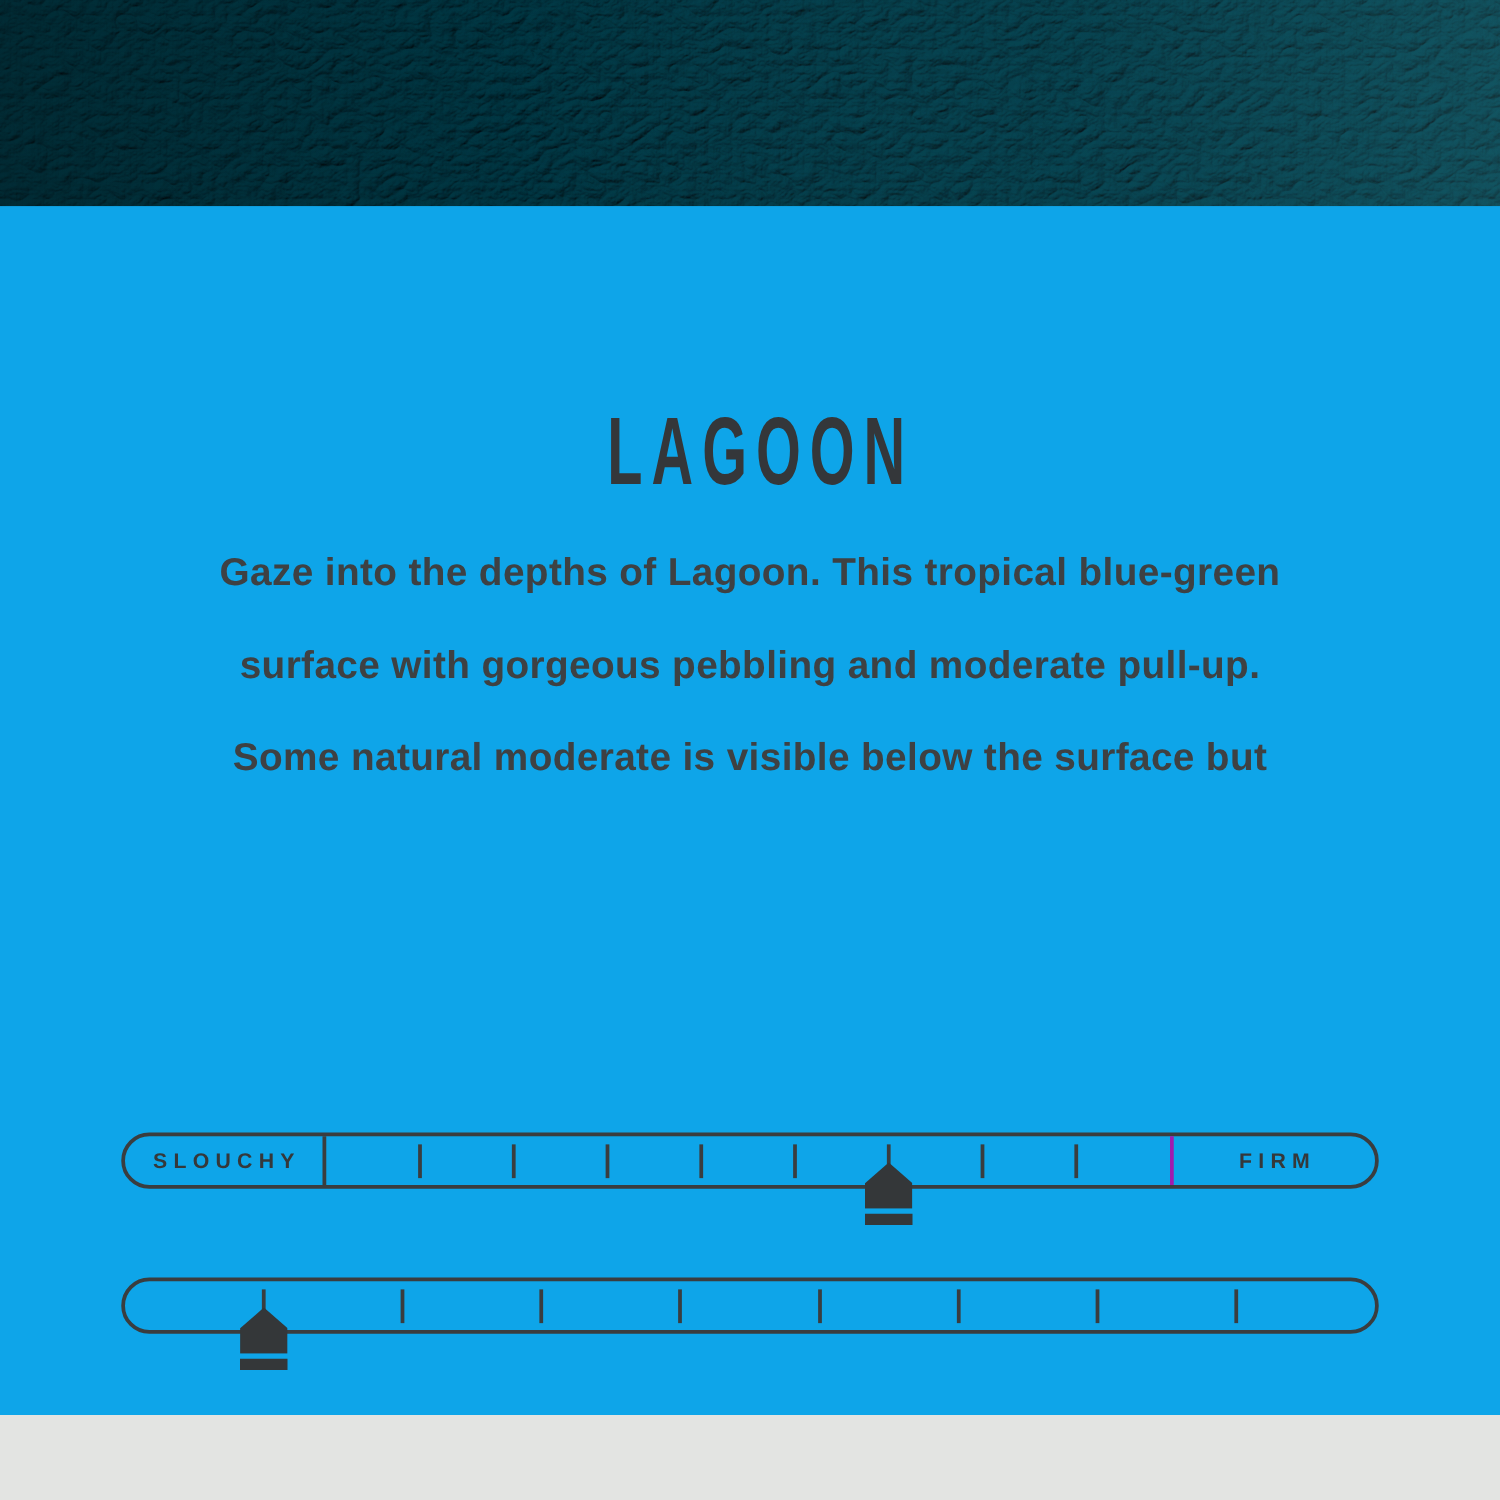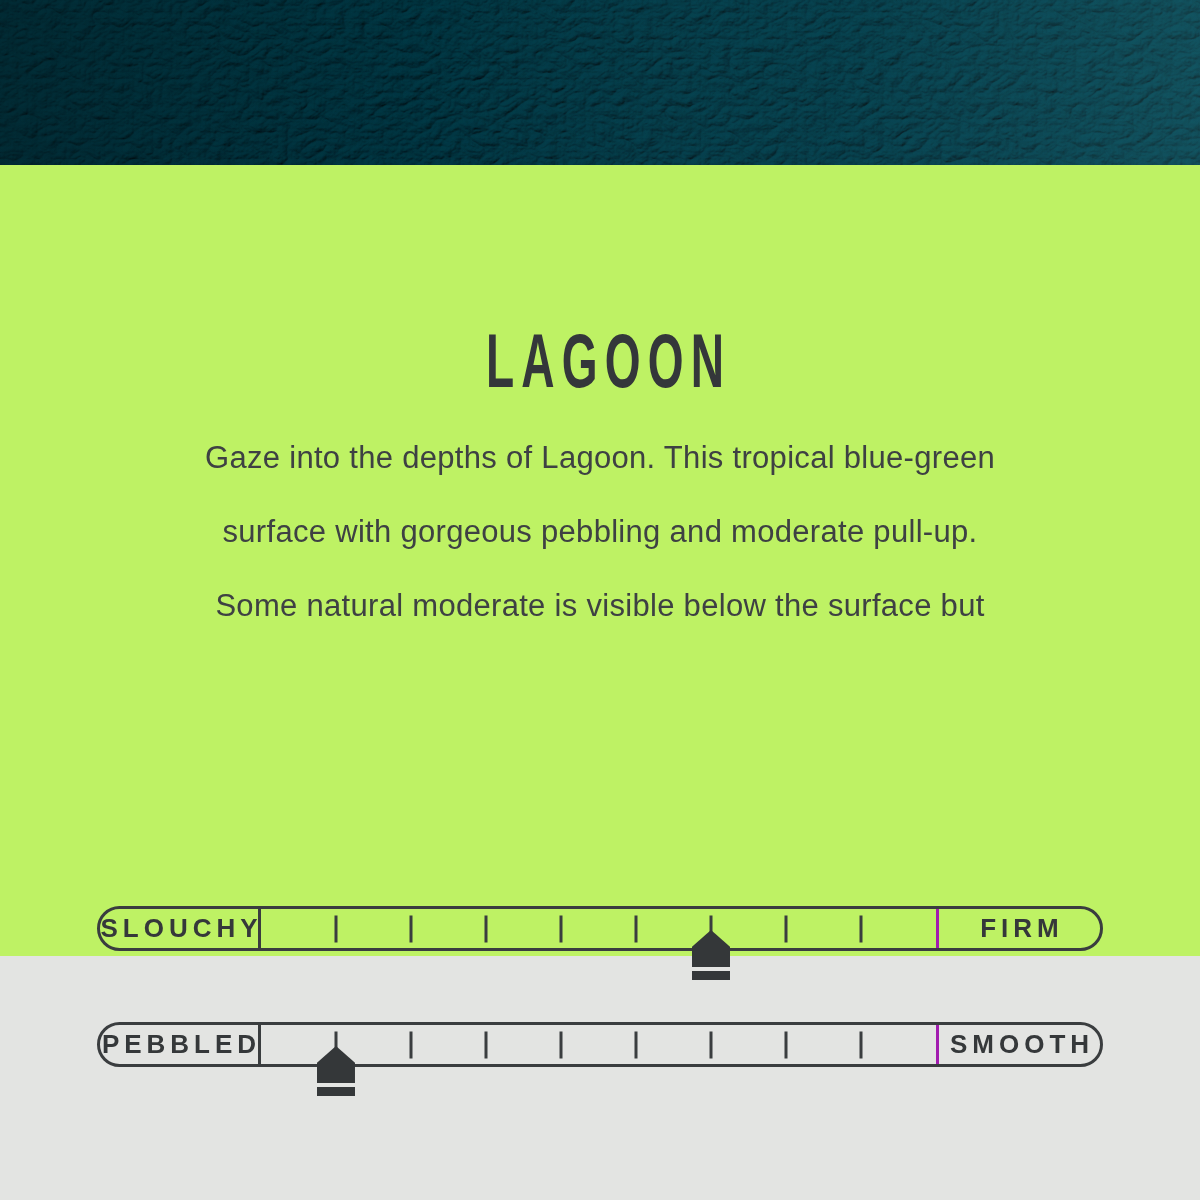--- a/index.html
+++ b/index.html
@@ -4,22 +4,22 @@
 <style>
   html, body {
     margin: 0; padding: 0;
     width: 1200px; height: 1200px;
     overflow: hidden;
     background: #e3e4e2;
     font-family: "Liberation Sans", sans-serif;
   }
   .page {
     position: relative;
-    width: 1200px; height: 956px;
-    background: #bef264;
+    width: 1200px; height: 1132px;
+    background: #0ea5e9;
   }
 
   
   .hero {
     position: absolute; top: 0; left: 0;
     width: 1200px; height: 165px;
     overflow: hidden;
   }
   .hero svg { display: block; }
 
@@ -42,21 +42,21 @@
   
   .description {
     position: absolute; top: 421px; left: 0;
     width: 100%;
     text-align: center;
     font-size: 31px;
     line-height: 74px;
     letter-spacing: 0.3px;
     color: #3e4143;
   }
-  .description .line { white-space: nowrap; }
+  .description .line { white-space: nowrap; font-weight: bold; }
 
   
   .scales {
     position: absolute; top: 906px; left: 0;
     width: 100%;
     display: flex; flex-direction: column; align-items: center;
     gap: 71px;
   }
   .scale {
     box-sizing: border-box;
@@ -67,21 +67,21 @@
     background: transparent;
   }
   .cap {
     flex: none;
     display: flex; align-items: center; justify-content: center;
     box-sizing: border-box;
   }
   .cap.left  { width: 161px; border-right: 3px solid #3a3d3f; }
   .cap.right { width: 164px; border-left: 3px solid #a21caf; }
   .cap-label {
-    font-size: 26px;
+    font-size: 17px;
     font-weight: 700;
     letter-spacing: 5px;
     padding-left: 5px;
     color: #35383a;
     white-space: nowrap;
   }
   .track {
     flex: 1 1 auto;
     position: relative;
   }
@@ -165,36 +165,30 @@
           </span>
           <span class="tick" style="left: 77.778%;"></span>
           <span class="tick" style="left: 88.889%;"></span>
         </div>
       <div class="cap right">
         <span class="cap-label">FIRM</span>
       </div>
     </div>
 
     <div class="scale">
-      <div class="cap left">
-        <span class="cap-label">PEBBLED</span>
-      </div>
       <div class="track">
           <span class="tick" style="left: 11.111%;"></span>
           <span class="marker" style="left: 11.111%;">
             <span class="marker-head"></span>
             <span class="marker-base"></span>
           </span>
           <span class="tick" style="left: 22.222%;"></span>
           <span class="tick" style="left: 33.333%;"></span>
           <span class="tick" style="left: 44.444%;"></span>
           <span class="tick" style="left: 55.556%;"></span>
           <span class="tick" style="left: 66.667%;"></span>
           <span class="tick" style="left: 77.778%;"></span>
           <span class="tick" style="left: 88.889%;"></span>
         </div>
-      <div class="cap right">
-        <span class="cap-label">SMOOTH</span>
-      </div>
     </div>
 
   </div>
 </div>
 
 </body></html>

